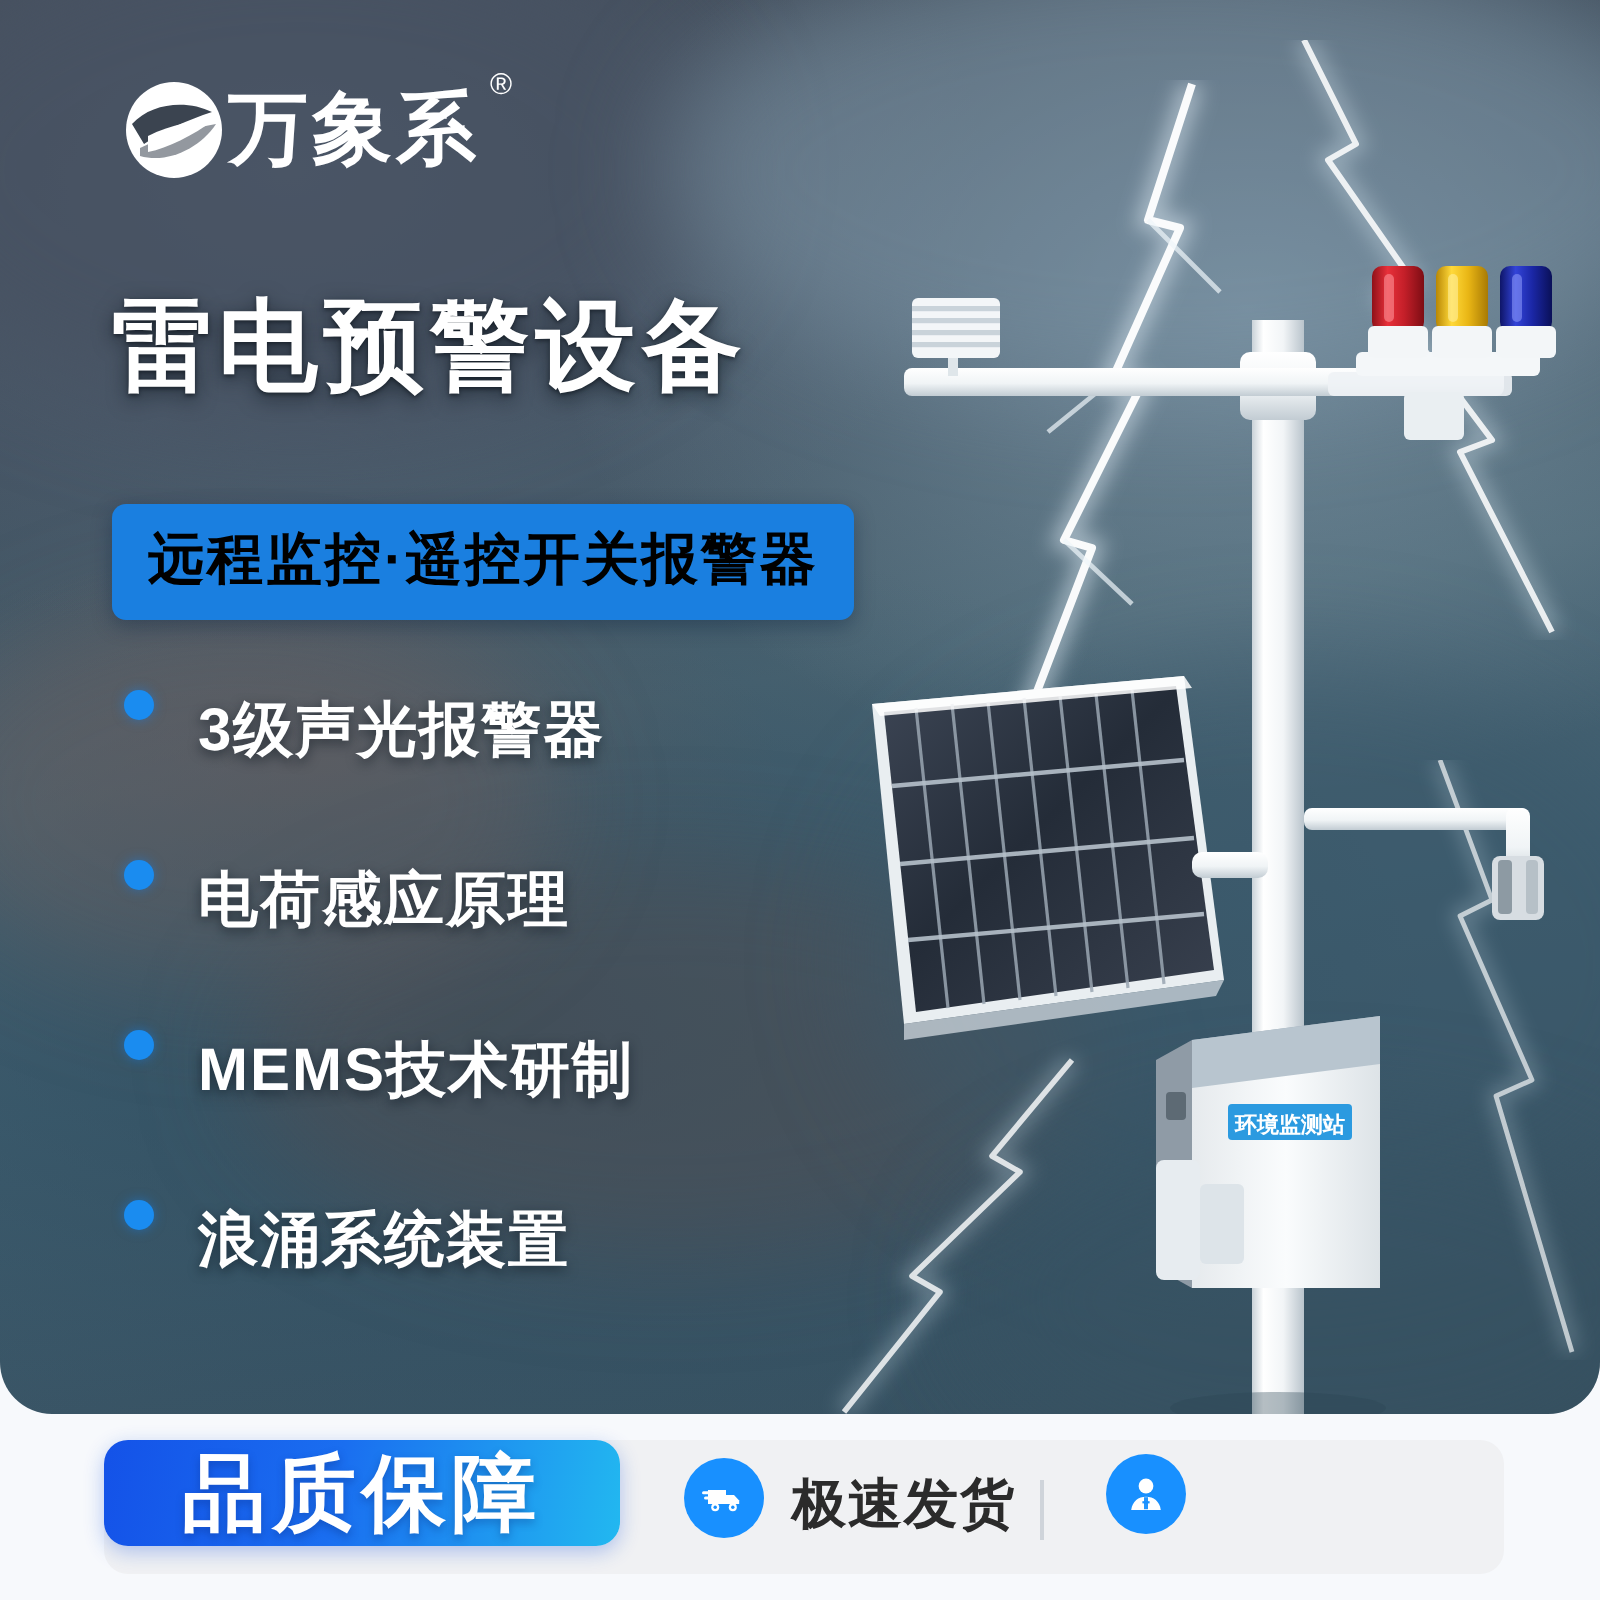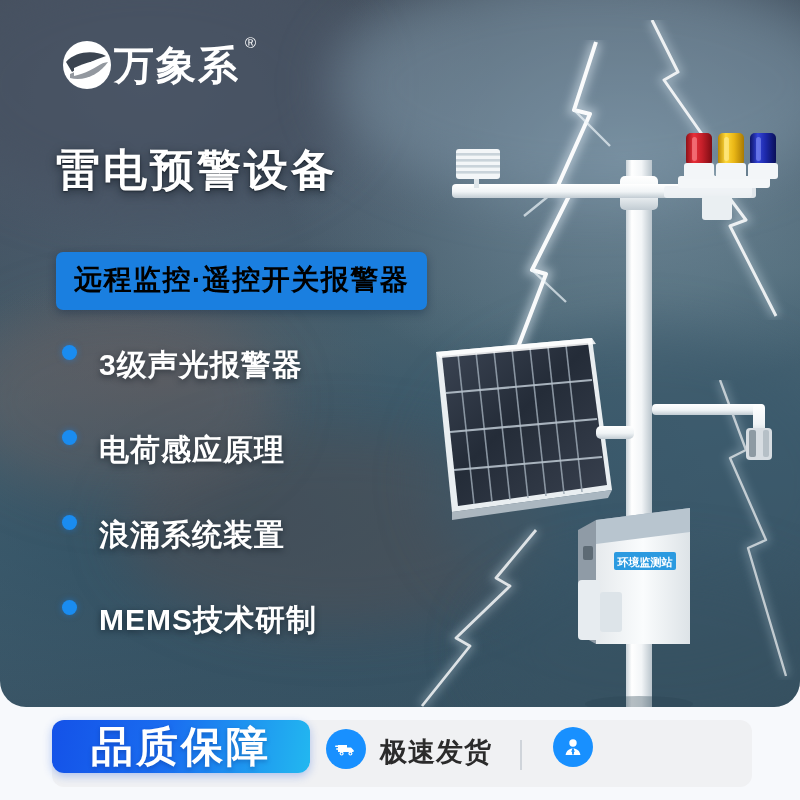--- a/index.html
+++ b/index.html
@@ -47,21 +47,21 @@
   .logo-text{
     color:#ffffff;font-size:40px;font-weight:bold;letter-spacing:2px;
     position:relative;line-height:1;
   }
   .logo-reg{
     position:absolute;top:-10px;right:-18px;font-size:15px;font-weight:normal;
   }
 
   .title{
     position:absolute;left:56px;top:145px;
-    color:#ffffff;font-size:44px;font-weight:bold;letter-spacing:3px;
+    color:#ffffff;font-size:50px;font-weight:bold;letter-spacing:3px;
     line-height:1.12;white-space:nowrap;
     text-shadow:0 3px 10px rgba(8,14,22,.55),0 1px 2px rgba(10,16,24,.6);
     text-align:right;
   }
 
   .subtitle-badge{
     position:absolute;left:56px;top:252px;
     background:#1a7fe0;
     color:#000000;
     font-size:28px;font-weight:bold;letter-spacing:1.5px;
@@ -109,21 +109,21 @@
     display:flex;align-items:center;justify-content:center;
     box-shadow:0 3px 10px rgba(20,80,220,.3);
   }
   .quality-text{
     color:#ffffff;font-size:42px;font-weight:bold;letter-spacing:3px;
     text-shadow:0 2px 4px rgba(10,40,120,.35);
   }
   .foot-item{
     position:absolute;display:flex;align-items:center;gap:14px;top:27px;
   }
-  .fi-shipping{left:326px;}
+  .fi-shipping{left:342px;}
   .fi-service{left:553px;}
   .foot-icon{
     width:40px;height:40px;border-radius:50%;background:#1890ff;
     display:flex;align-items:center;justify-content:center;flex:0 0 auto;
     margin-top:-7px;
   }
   .foot-label{
     color:#2b2b2b;font-size:27px;font-weight:bold;letter-spacing:1px;white-space:nowrap;
   }
   .foot-div{
@@ -314,25 +314,25 @@
       <div class="feat">
         <span class="dot"></span>
         <span class="feat-label">3级声光报警器</span>
       </div>
       <div class="feat">
         <span class="dot"></span>
         <span class="feat-label">电荷感应原理</span>
       </div>
       <div class="feat">
         <span class="dot"></span>
-        <span class="feat-label">浪涌系统装置</span>
+        <span class="feat-label">MEMS技术研制</span>
       </div>
       <div class="feat">
         <span class="dot"></span>
-        <span class="feat-label">MEMS技术研制</span>
+        <span class="feat-label">浪涌系统装置</span>
       </div>
     </div>
   </div>
 
   <div class="footer">
     <div class="footer-inner"></div>
 
     <div class="quality-pill">
       <span class="quality-text">品质保障</span>
     </div>

